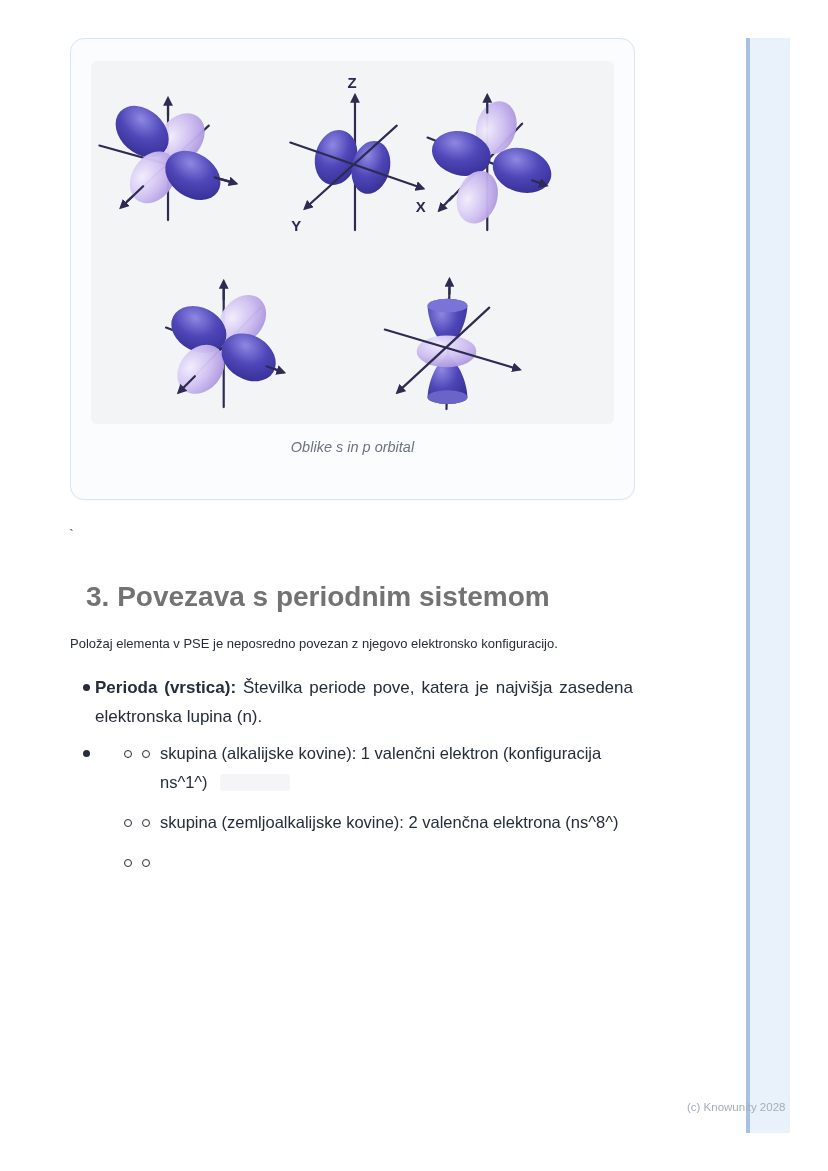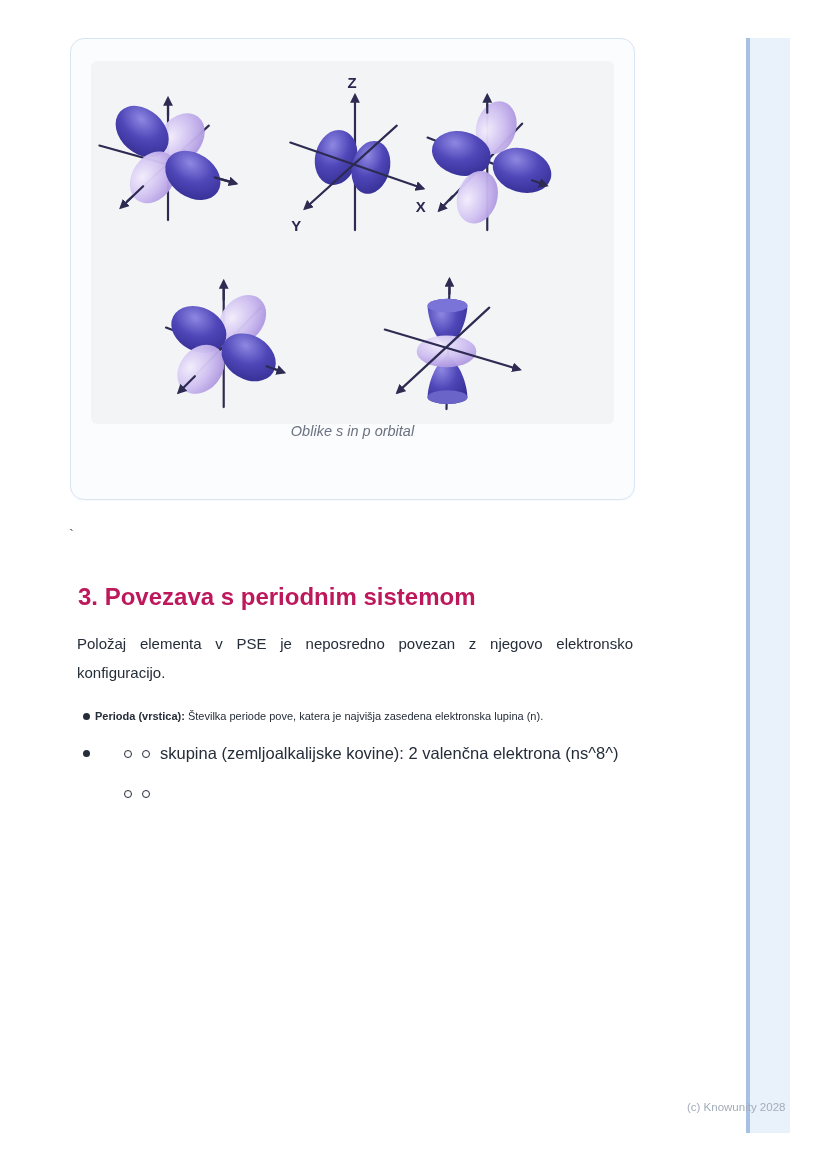--- a/index.html
+++ b/index.html
@@ -14,35 +14,35 @@
     box-shadow:0 1px 2px rgba(120,150,190,0.06);
   }
   .figure-image {
     position:absolute; left:20px; top:22px; width:523px; height:363px;
     background:#f3f4f6; border-radius:6px;
   }
   .figure-image svg { position:absolute; left:0; top:0; }
   .figure-image svg line { stroke:#2d2b52; stroke-width:2.2; stroke-linecap:round; }
   .figure-image svg text { fill:#2a2850; font-family:"Liberation Sans",sans-serif; font-weight:bold; font-size:15px; text-anchor:middle; }
   .figure-caption {
-    position:absolute; left:0; right:0; top:384px; text-align:center;
+    position:absolute; left:0; right:0; top:400px; text-align:center;
     font-style:italic; font-size:14.5px; color:#6b7280;
   }
   
   .tick { position:absolute; left:69px; top:526px; font-size:15px; color:#4a5560; }
   
   .content { position:absolute; left:70px; top:584px; width:563px; }
   .section-heading {
-    margin:0 0 20px 8px; font-size:24px; line-height:25px; font-weight:bold; color:#be185d;
+    margin:0 0 20px 16px; font-size:28px; line-height:25px; font-weight:bold; color:#737373;
   }
-  .intro { margin:0 0 15px 7px; font-size:15px; line-height:29px; text-align:justify; }
+  .intro { margin:0 0 15px 0; font-size:13px; line-height:29px; text-align:justify; }
   ul { list-style:none; margin:0; padding:0; }
   .main-list > li { position:relative; padding-left:25px; }
   .main-list > li + li { margin-top:7px; }
-  .li-body { font-size:11px; line-height:29px; text-align:justify; }
+  .li-body { font-size:17px; line-height:29px; text-align:justify; }
   .lead { font-weight:bold; }
   .dot { position:absolute; left:13px; top:11px; width:7px; height:7px; border-radius:50%; background:#252d39; }
   .sub-list { margin:8px 0 7px 0; }
   .sub-list > li { position:relative; padding-left:50px; margin-top:7px; font-size:16.5px; line-height:29px; }
   .sub-list > li:first-child { margin-top:0; }
   .sub2-list { margin:8px 0 0 0; }
   .sub2-list > li { position:relative; padding-left:65px; margin-top:11px; font-size:16.5px; line-height:29px; width:530px; box-sizing:border-box; }
   .sub2-list > li:first-child { margin-top:0; }
   .circ { position:absolute; top:11px; width:6px; height:6px; border:1.6px solid #252d39; border-radius:50%; background:transparent; }
   .sub-list .circ { left:30px; }
@@ -156,20 +156,25 @@
       <ul class="sub-list">
       </ul>
     </li>
 
     <li>
       <span class="dot"></span>
       <ul class="sub2-list">
         <li>
           <span class="circ c1"></span>
           <span class="circ c2"></span>
+          <span>skupina (alkalijske kovine): 1 valenčni elektron (konfiguracija ns^1^)</span><span class="faint"></span>
+        </li>
+        <li>
+          <span class="circ c1"></span>
+          <span class="circ c2"></span>
           <span>skupina (zemljoalkalijske kovine): 2 valenčna elektrona (ns^8^)</span>
         </li>
         <li>
           <span class="circ c1"></span>
           <span class="circ c2"></span>
         </li>
       </ul>
     </li>
   </ul>
 </div>

